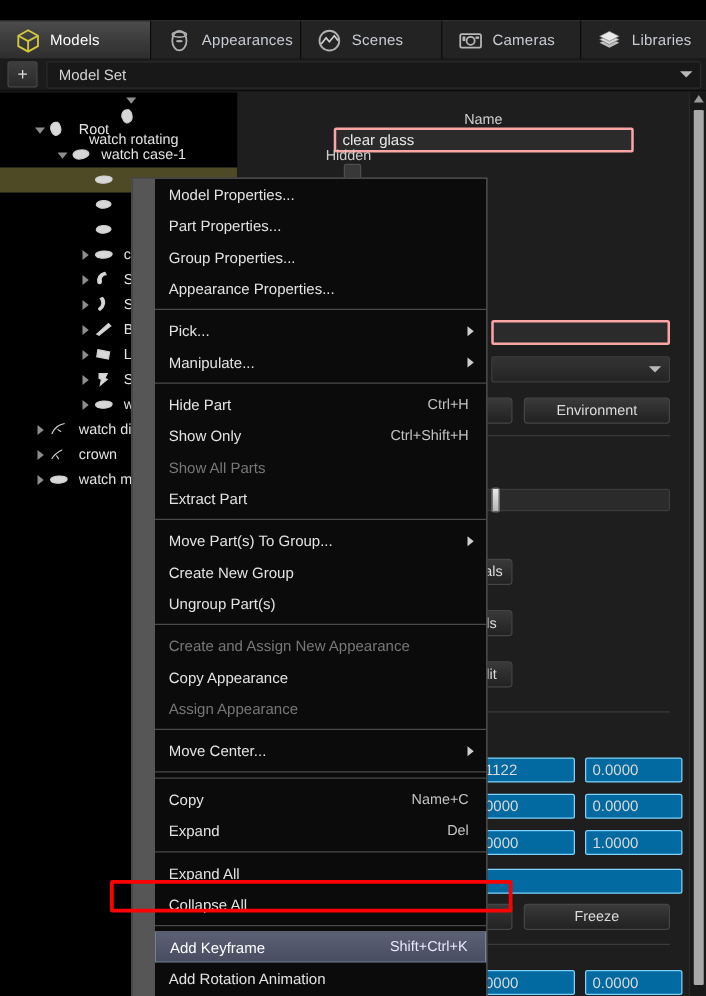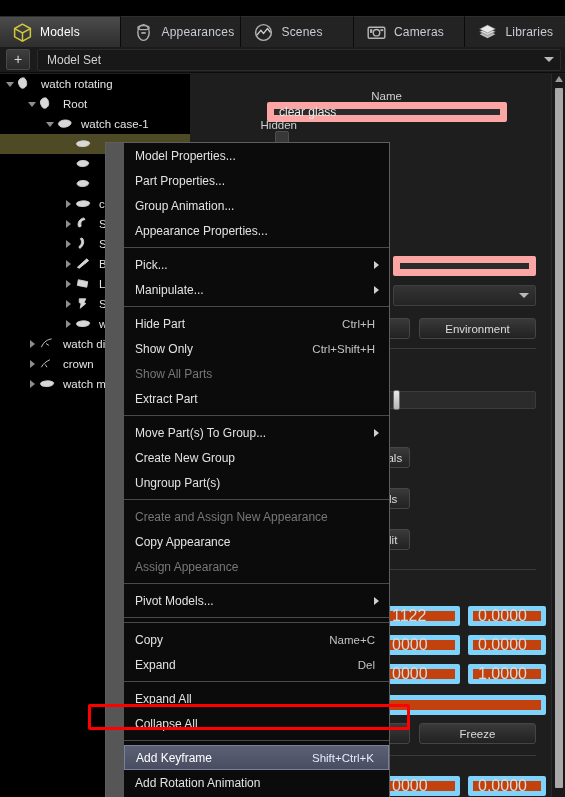--- a/index.html
+++ b/index.html
@@ -92,28 +92,28 @@
   .node-label { padding-left: 5px; }
 
   
   .props {
     position: absolute; left: 190px; top: 58px; width: 375px; height: 739px;
     background: #1e1e1e;
   }
   .prop-row { position: absolute; display: flex; align-items: center; flex-direction: column; }
   .prop-label { color: #cfcfcf; font-size: 11.5px; text-align: right; }
   .txtfield {
-    background: #2b2b2b; border: 7px solid #fca5a5; border-radius: 2px;
+    background: #2b2b2b; border: 2px solid #fca5a5; border-radius: 2px;
     color: #e8e8e8; font-size: 12px; height: 20px;
     display: flex; align-items: center; padding: 0 5px;
     font-family: "Liberation Sans", sans-serif;
   }
   .numfield {
-    background: #c2410c; border: 5px solid #7dd3fc; border-radius: 2px;
-    color: #dadada; font-size: 16px; height: 20px;
+    background: #0369a1; border: 1px solid #7dd3fc; border-radius: 2px;
+    color: #dadada; font-size: 12px; height: 20px;
     display: flex; align-items: center; padding: 0 5px;
   }
   .checkbox {
     width: 14px; height: 14px; background: #383838;
     border: 1px solid #4d4d4d; border-radius: 2px;
   }
   .btn {
     background: linear-gradient(180deg,#3a3a3a 0%, #2d2d2d 50%, #222 100%);
     border: 1px solid #454545; border-radius: 3px;
     color: #dcdcdc; font-size: 11.5px;
@@ -253,21 +253,21 @@
 
   <div class="setbar">
     <div class="plus-btn">+</div>
     <div class="setcombo">
       <span>Model Set</span>
       <span class="caret-d"></span>
     </div>
   </div>
 
   <div class="tree" id="tree">
-      <div class="tree-row" style="padding-left: 4px;">
+      <div class="tree-row" style="padding-left: 19px; flex-direction: column;">
         <span class="twisty">
           <span class="tri-down"></span>
         </span>
         <span class="node-icon"><svg viewBox="0 0 18 16" width="18" height="15">
             <path d="M6 2 C2 3 1 7 3 10 C4 13 7 14 9 12 C12 10 11 4 8 2 Z" fill="#d8d8d8" stroke="#cfcfcf" stroke-width="1"></path>
           </svg></span>
         <span class="node-label">watch rotating</span>
       </div>
       <div class="tree-row" style="padding-left: 26px;">
         <span class="twisty">
@@ -465,21 +465,21 @@
   <div class="ctxmenu">
     <div class="ctx-gutter"></div>
     <div class="ctx-items" id="ctx-items">
         <div class="ctx-item">
           <span>Model Properties...</span>
         </div>
         <div class="ctx-item">
           <span>Part Properties...</span>
         </div>
         <div class="ctx-item">
-          <span>Group Animation...</span>
+          <span>Group Properties...</span>
         </div>
         <div class="ctx-item">
           <span>Appearance Properties...</span>
         </div>
         <div class="ctx-sep"></div>
         <div class="ctx-item">
           <span>Pick...</span>
           <span class="ctx-arrow"></span>
         </div>
         <div class="ctx-item">
@@ -517,21 +517,21 @@
           <span>Create and Assign New Appearance</span>
         </div>
         <div class="ctx-item">
           <span>Copy Appearance</span>
         </div>
         <div class="ctx-item disabled">
           <span>Assign Appearance</span>
         </div>
         <div class="ctx-sep"></div>
         <div class="ctx-item">
-          <span>Pivot Models...</span>
+          <span>Move Center...</span>
           <span class="ctx-arrow"></span>
         </div>
         <div class="ctx-sep"></div>
         <div class="ctx-sep"></div>
         <div class="ctx-item">
           <span>Copy</span>
           <span class="ctx-accel">Name+C</span>
         </div>
         <div class="ctx-item">
           <span>Expand</span>

